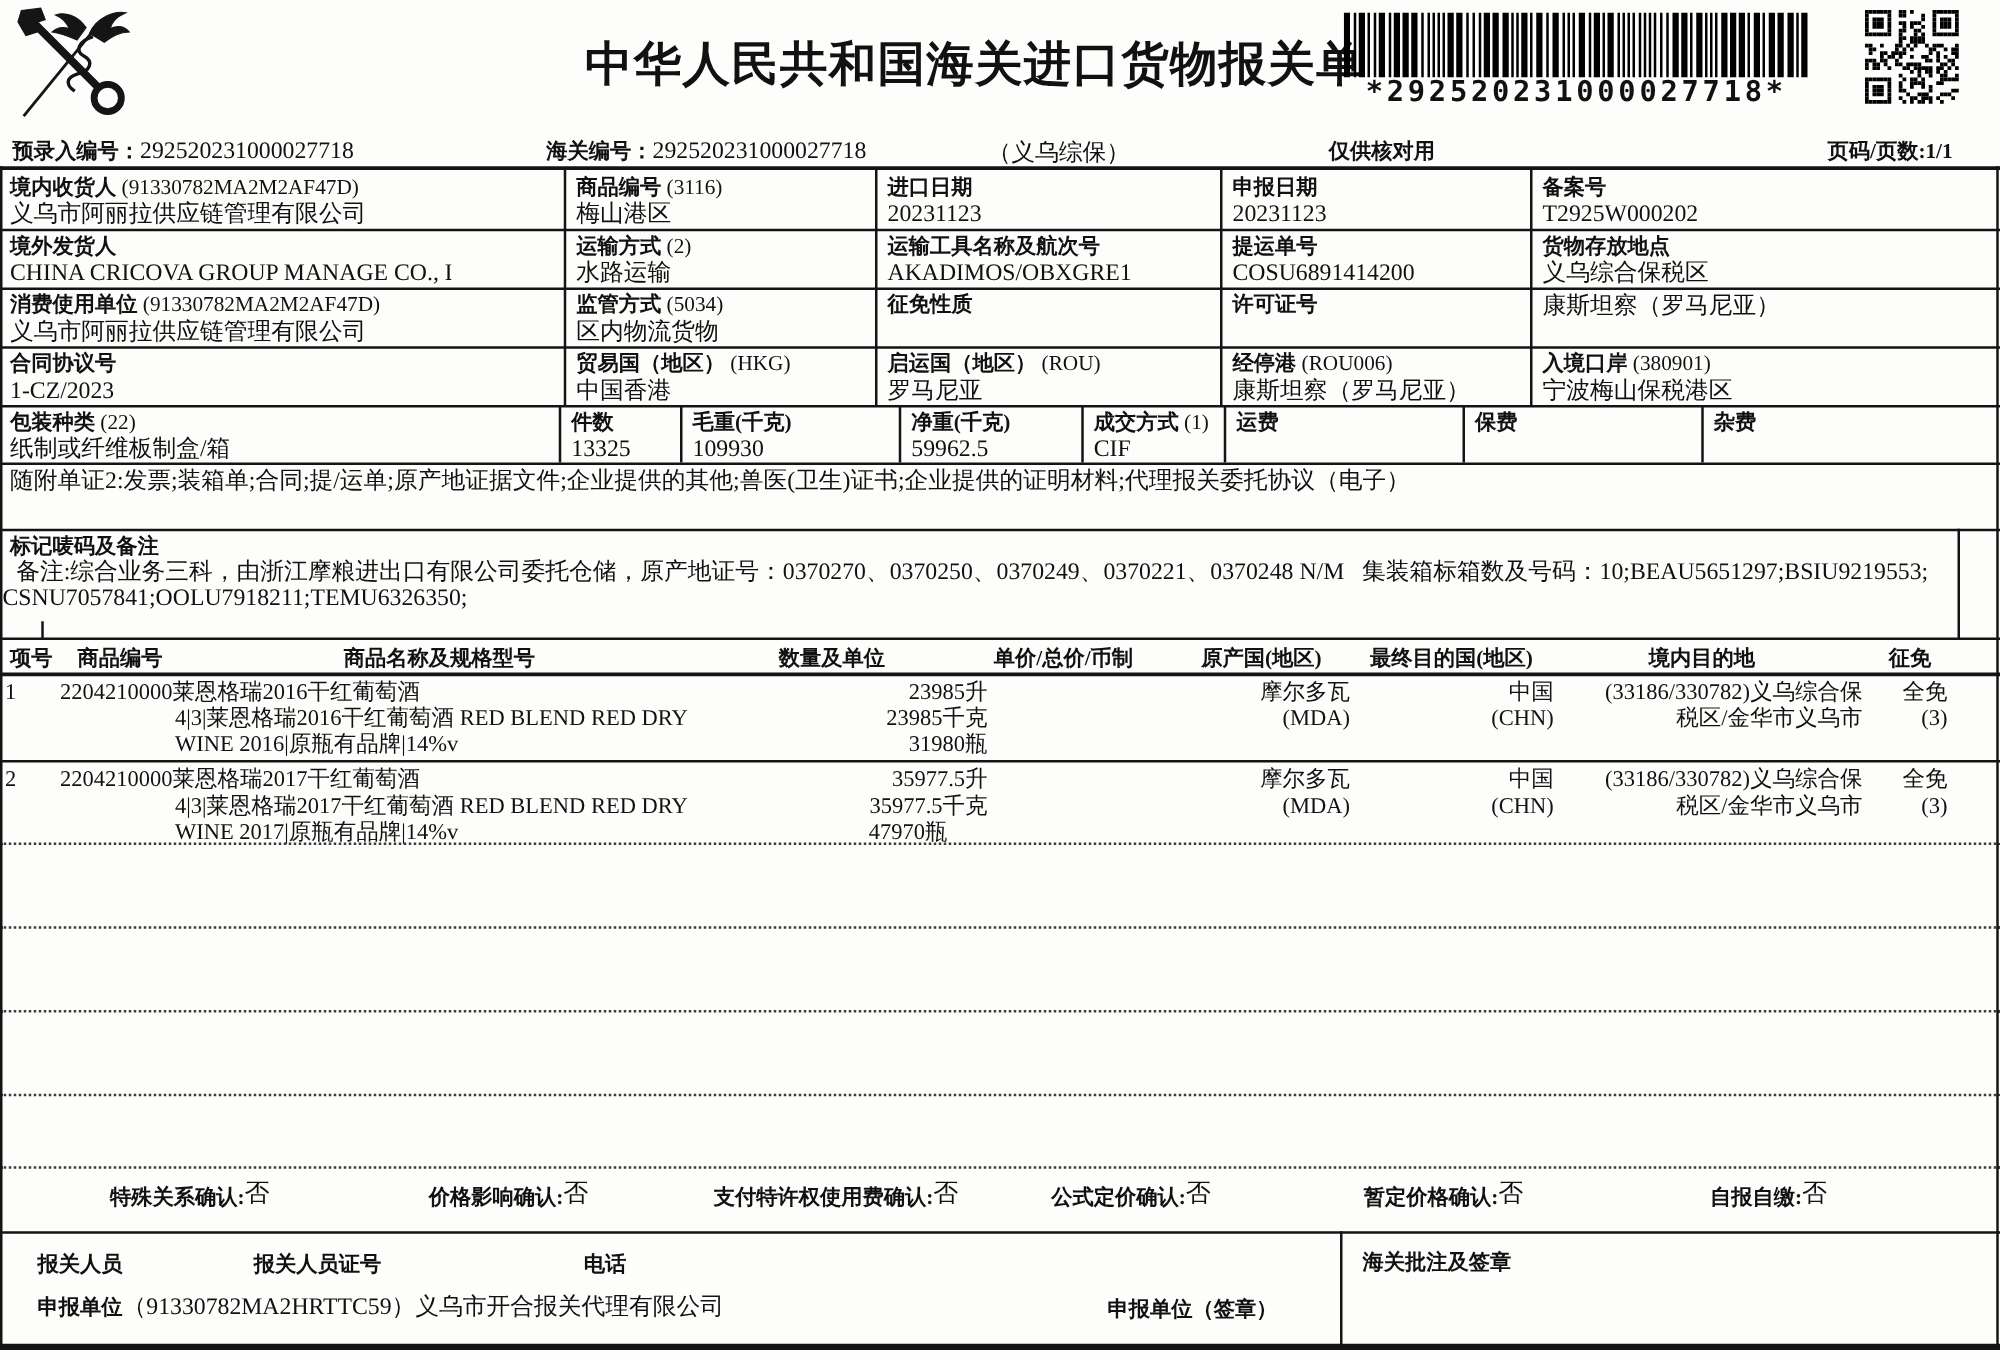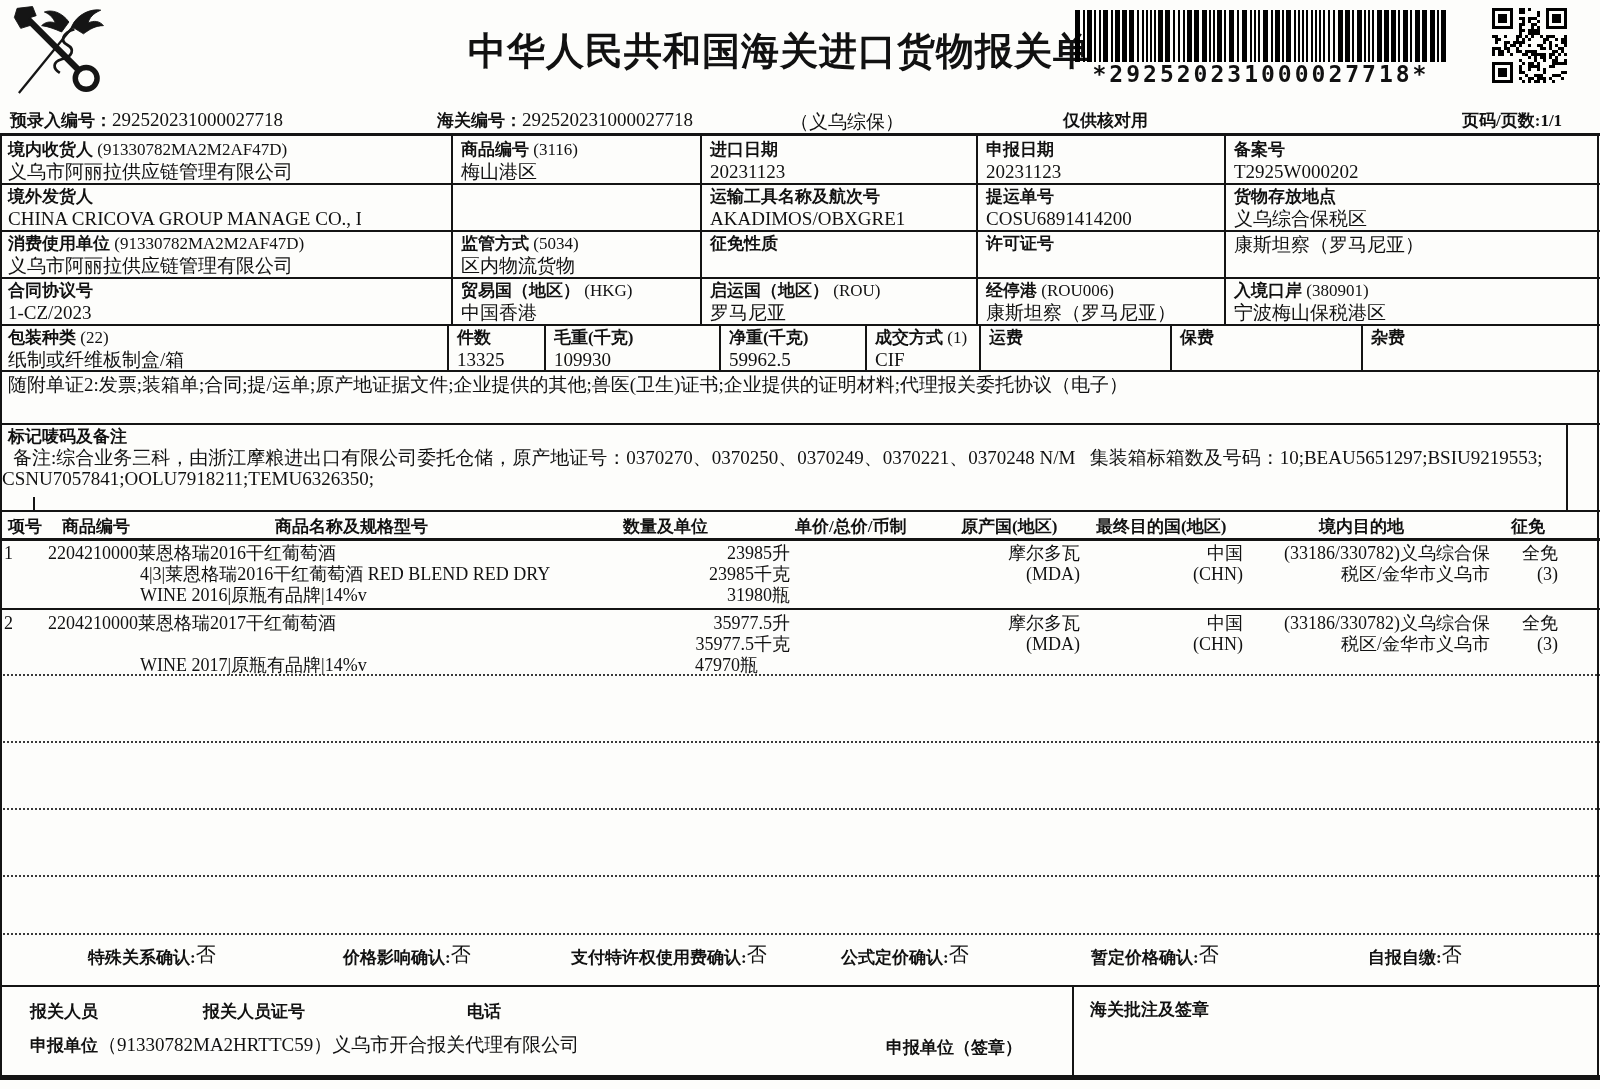--- a/index.html
+++ b/index.html
@@ -465,20 +465,24 @@
   </div>
   <div class="cell" style="left:1226px;top:136px;width:371px;height:47px">
     <div class="lbl"><b>备案号</b></div>
     <div class="val">T2925W000202</div>
   </div>
 
   <div class="cell" style="left:0;top:183px;width:361px;height:47px">
     <div class="lbl"><b>境外发货人</b></div>
     <div class="val">CHINA CRICOVA GROUP MANAGE CO., LIMITED</div>
   </div>
+  <div class="cell" style="left:453px;top:183px;width:247px;height:47px">
+    <div class="lbl"><b>运输方式</b><span class="code"> (2)</span></div>
+    <div class="val">水路运输</div>
+  </div>
   <div class="cell" style="left:702px;top:183px;width:274px;height:47px">
     <div class="lbl"><b>运输工具名称及航次号</b></div>
     <div class="val">AKADIMOS/OBXGRE1</div>
   </div>
   <div class="cell" style="left:978px;top:183px;width:246px;height:47px">
     <div class="lbl"><b>提运单号</b></div>
     <div class="val">COSU6891414200</div>
   </div>
   <div class="cell" style="left:1226px;top:183px;width:371px;height:47px">
     <div class="lbl"><b>货物存放地点</b></div>
@@ -593,20 +597,21 @@
     <span class="gl ralign" style="left:1143px;width:100px;top:23px">(CHN)</span>
     <span class="gl ralign" style="left:1250px;width:240px;top:2px">(33186/330782)义乌综合保</span>
     <span class="gl ralign" style="left:1250px;width:240px;top:23px">税区/金华市义乌市</span>
     <span class="gl ralign" style="left:1498px;width:60px;top:2px">全免</span>
     <span class="gl ralign" style="left:1498px;width:60px;top:23px">(3)</span>
   </div>
 
   <div class="grow" style="top:611px;height:62px">
     <span class="gl" style="left:4px;top:2px">2</span>
     <span class="gl" style="left:48px;top:2px"><span>2204210000</span><span>莱恩格瑞2017干红葡萄酒</span></span>
+    <span class="gl" style="left:140px;top:23px">4|3|莱恩格瑞2017干红葡萄酒 RED BLEND RED DRY</span>
     <span class="gl" style="left:140px;top:44px">WINE 2017|原瓶有品牌|14%v</span>
     <span class="gl ralign" style="left:600px;width:190px;top:2px">35977.5升</span>
     <span class="gl ralign" style="left:600px;width:190px;top:23px">35977.5千克</span>
     <span class="gl ralign" style="left:568px;width:190px;top:44px">47970瓶</span>
     <span class="gl ralign" style="left:960px;width:120px;top:2px">摩尔多瓦</span>
     <span class="gl ralign" style="left:960px;width:120px;top:23px">(MDA)</span>
     <span class="gl ralign" style="left:1143px;width:100px;top:2px">中国</span>
     <span class="gl ralign" style="left:1143px;width:100px;top:23px">(CHN)</span>
     <span class="gl ralign" style="left:1250px;width:240px;top:2px">(33186/330782)义乌综合保</span>
     <span class="gl ralign" style="left:1250px;width:240px;top:23px">税区/金华市义乌市</span>

